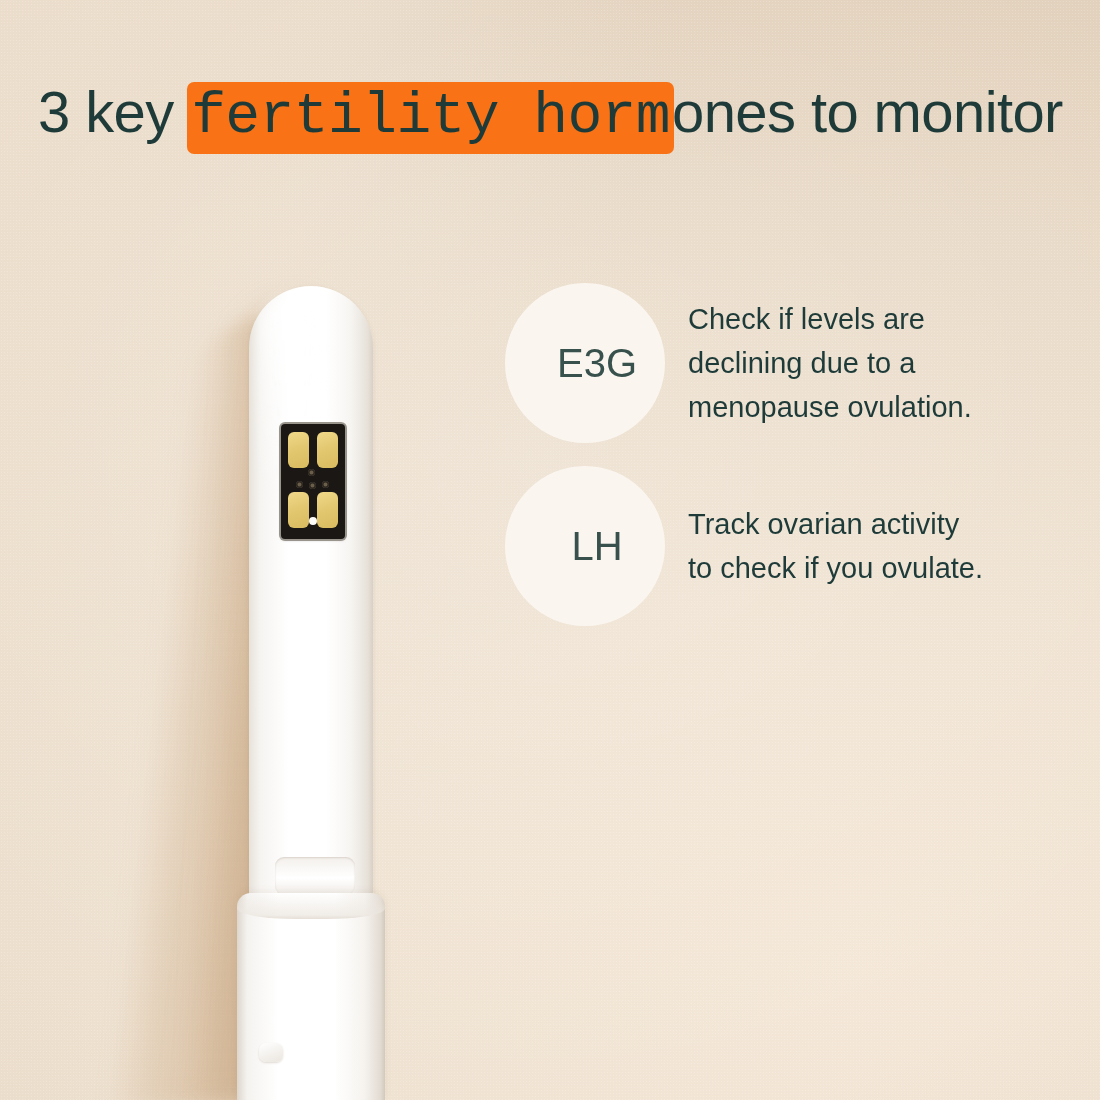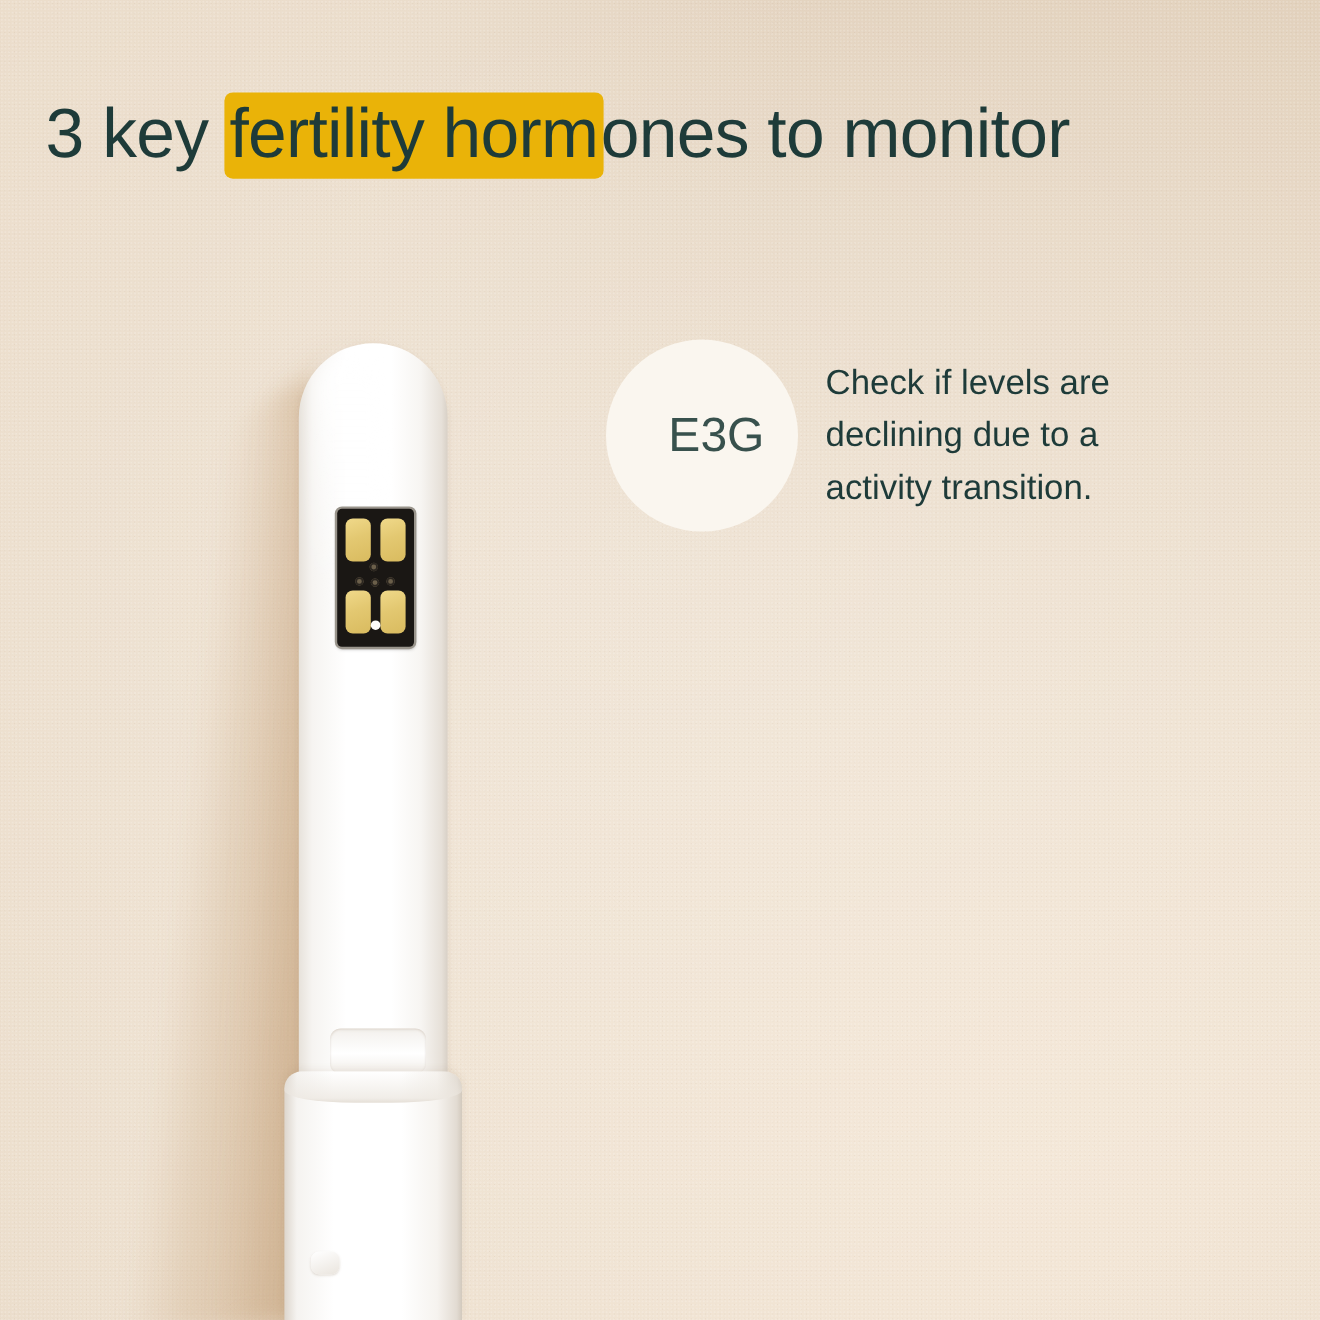--- a/index.html
+++ b/index.html
@@ -58,25 +58,26 @@
     left: 38px;
     top: 38px;
     width: 1010px;
     font-size: 58px;
     line-height: 70px;
     letter-spacing: -0.6px;
     color: #1e3b39;
     font-weight: 400;
   }
   .heading .hl {
-    background: #eab308;
+    background: #f97316;
     border-radius: 7px;
     padding: 2px 4px 5px 4px;
     margin: 0 -2px;
     box-decoration-break: clone;
+    font-family: Liberation Mono, monospace;
     -webkit-box-decoration-break: clone;
   }
   .heading-line { display: block; white-space: pre; }
 
   
   .device-wrap {
     position: absolute;
     left: 0; top: 0;
     width: 520px; height: 1100px;
     pointer-events: none;
@@ -291,23 +292,30 @@
   </div>
 
   <div class="rows">
 
     <div class="row">
       <div class="bubble">
         <span class="bubble-label">E3G</span>
       </div>
       <div class="row-desc">Check if levels are
 declining  due to a
-activity transition.</div>
+menopause ovulation.</div>
     </div>
 
+    <div class="row">
+      <div class="bubble">
+        <span class="bubble-label">LH</span>
+      </div>
+      <div class="row-desc">Track ovarian activity
+to check if you ovulate.</div>
+    </div>
 
     <div class="row">
     </div>
 
 
   </div>
 
 </div>
 
 </body></html>

